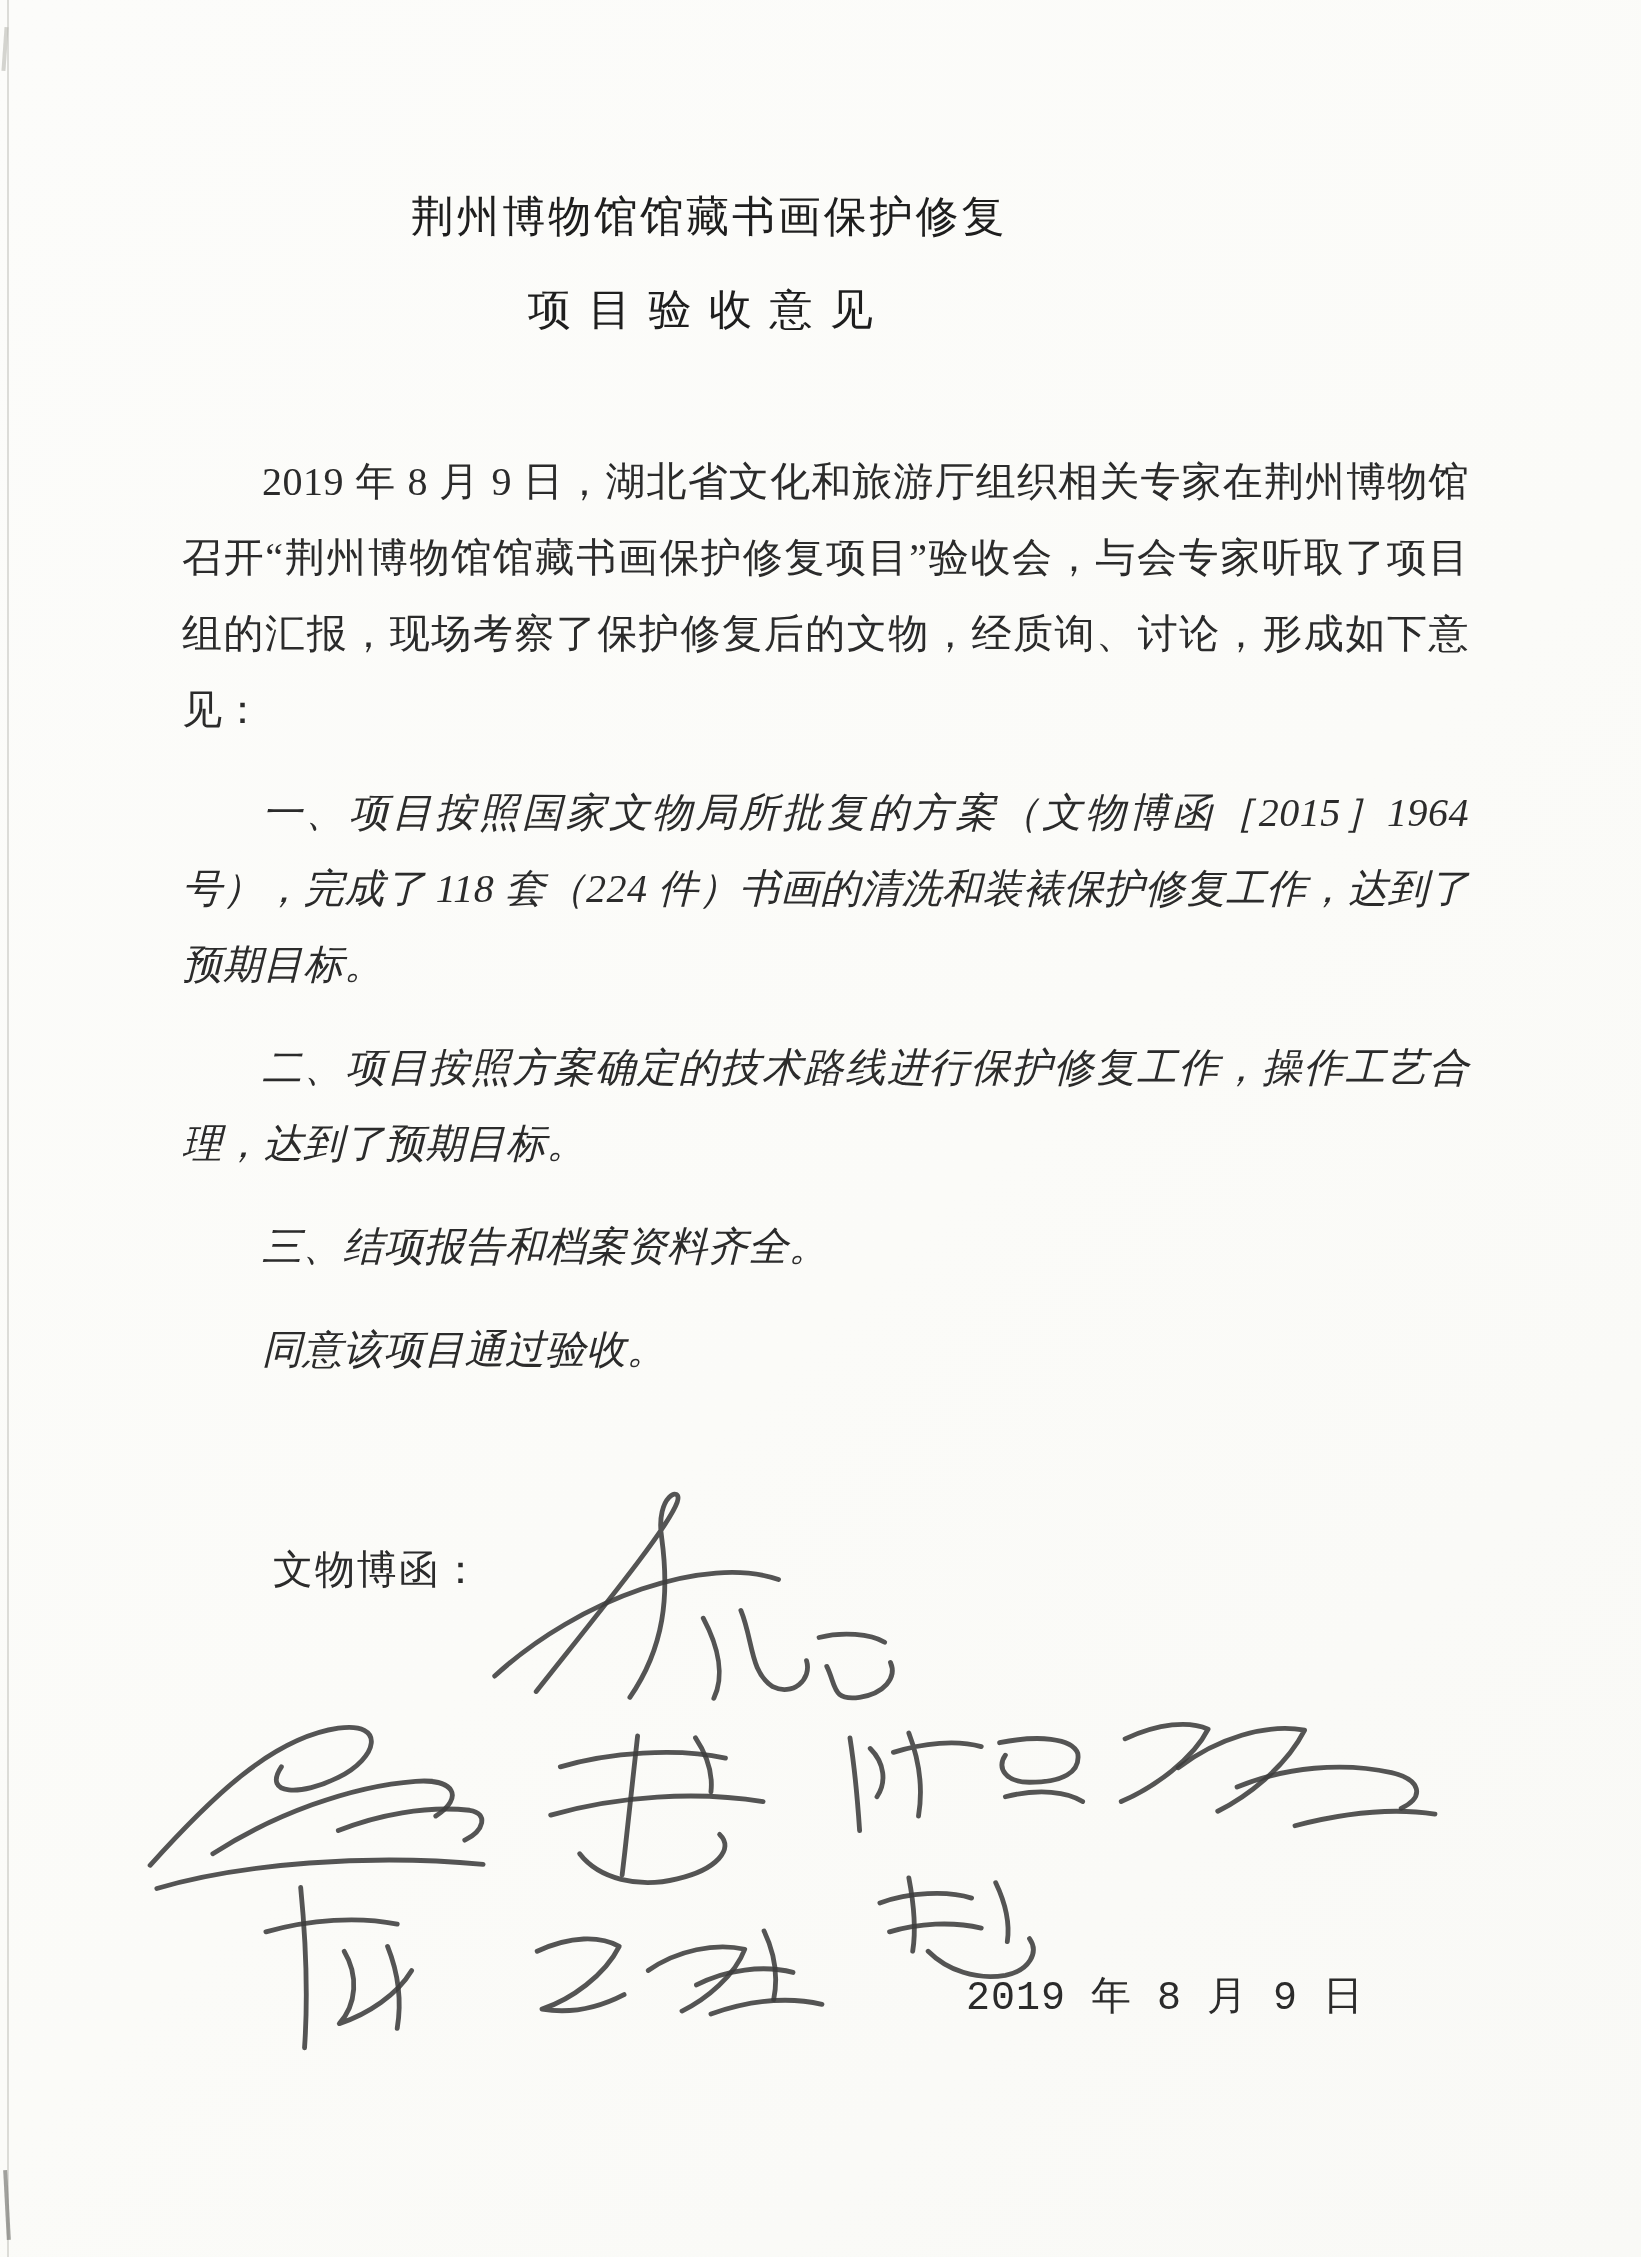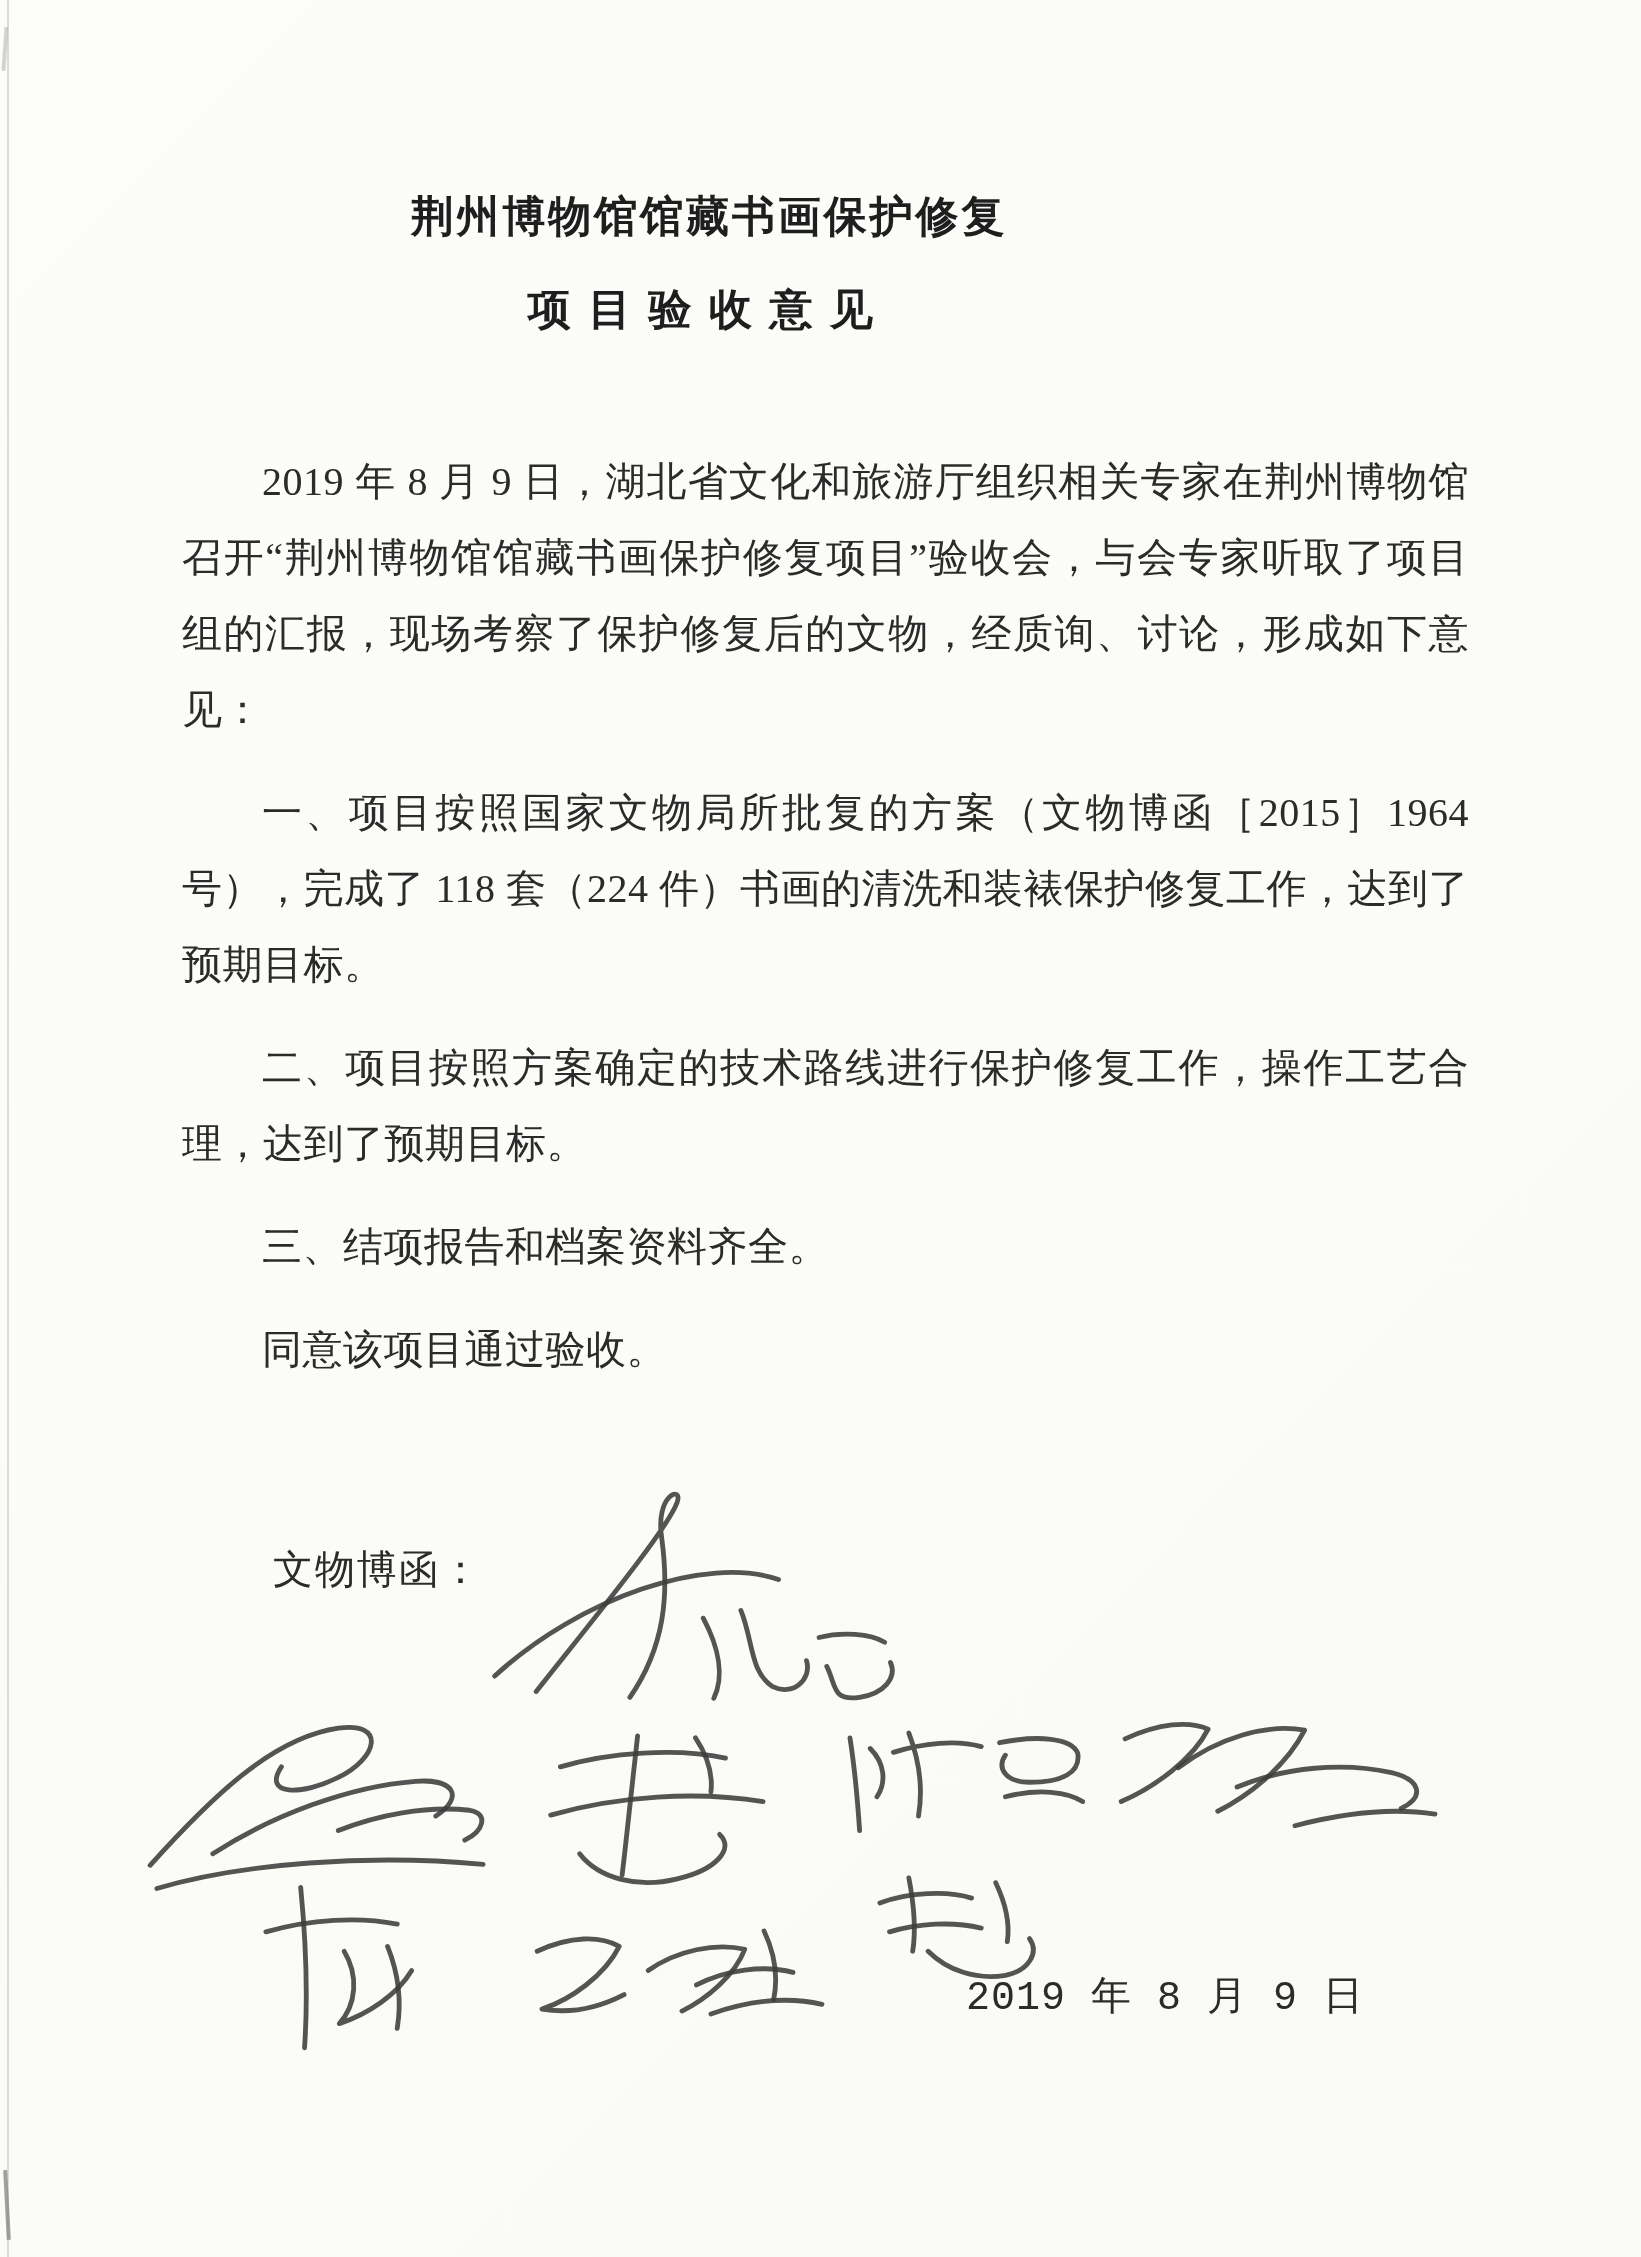--- a/index.html
+++ b/index.html
@@ -23,33 +23,33 @@
   .corner-mark.top{
     position:absolute;left:2.9px;top:27px;width:3.9px;height:44px;
     background:#b9b9b2;opacity:.6;transform:rotate(4deg);
   }
   .corner-mark.bottom{
     position:absolute;left:4.8px;top:2170px;width:3.9px;height:70px;
     background:#8a8a84;opacity:.8;transform:rotate(-3deg);
   }
   .title{
     position:absolute;left:0;width:1418px;margin:0;
-    text-align:center;font-weight:bold;color:#1e1e1e;
+    text-align:center;font-weight:normal;color:#1e1e1e;
     font-size:43px;line-height:1.1;
   }
   .title.l1{top:193px;letter-spacing:2.9px;}
   .title.l2{top:286px;letter-spacing:17.4px;}
   .body-text{
     position:absolute;left:166px;top:428px;width:1319px;
     font-size:40px;line-height:76px;
     text-align:justify;text-justify:inter-ideograph;
     color:#2b2b2b;letter-spacing:0.5px;
   }
   .body-text p{margin:16px;text-indent:2em;}
-  .body-text p + p{margin-top:27px;}
+  .body-text p + p{margin-top:27px;font-style:italic;}
   .sign-label{
     position:absolute;left:273px;top:1542px;
     font-size:40px;color:#2b2b2b;letter-spacing:1.9px;
   }
   .signatures{
     position:absolute;left:97px;top:1448px;width:1448px;height:628px;
   }
   .signatures path{
     fill:none;stroke:#3c3c3c;stroke-width:5;
     stroke-linecap:round;stroke-linejoin:round;opacity:.88;

